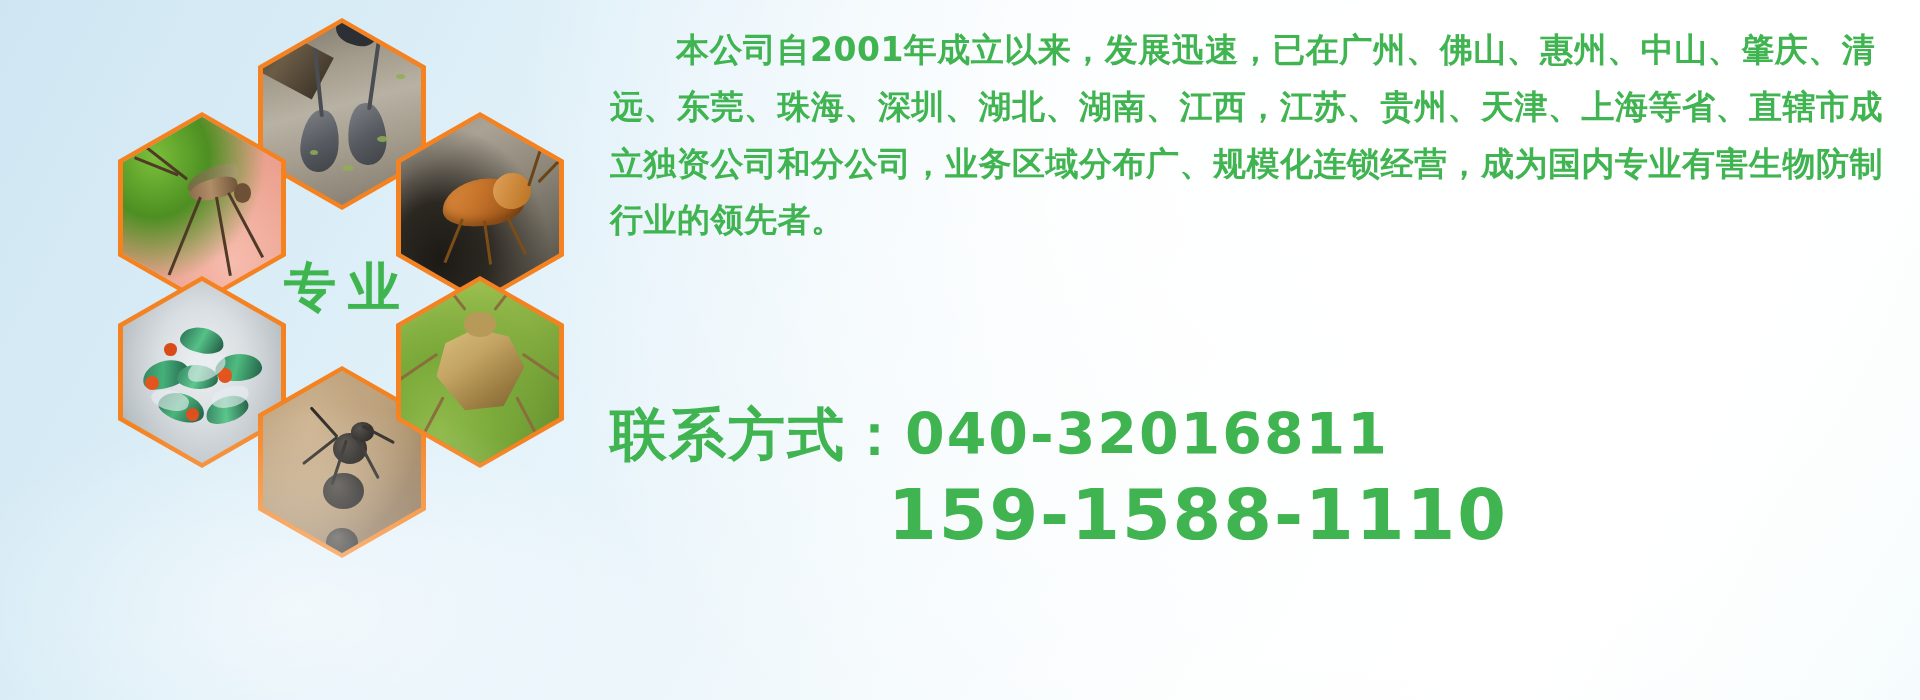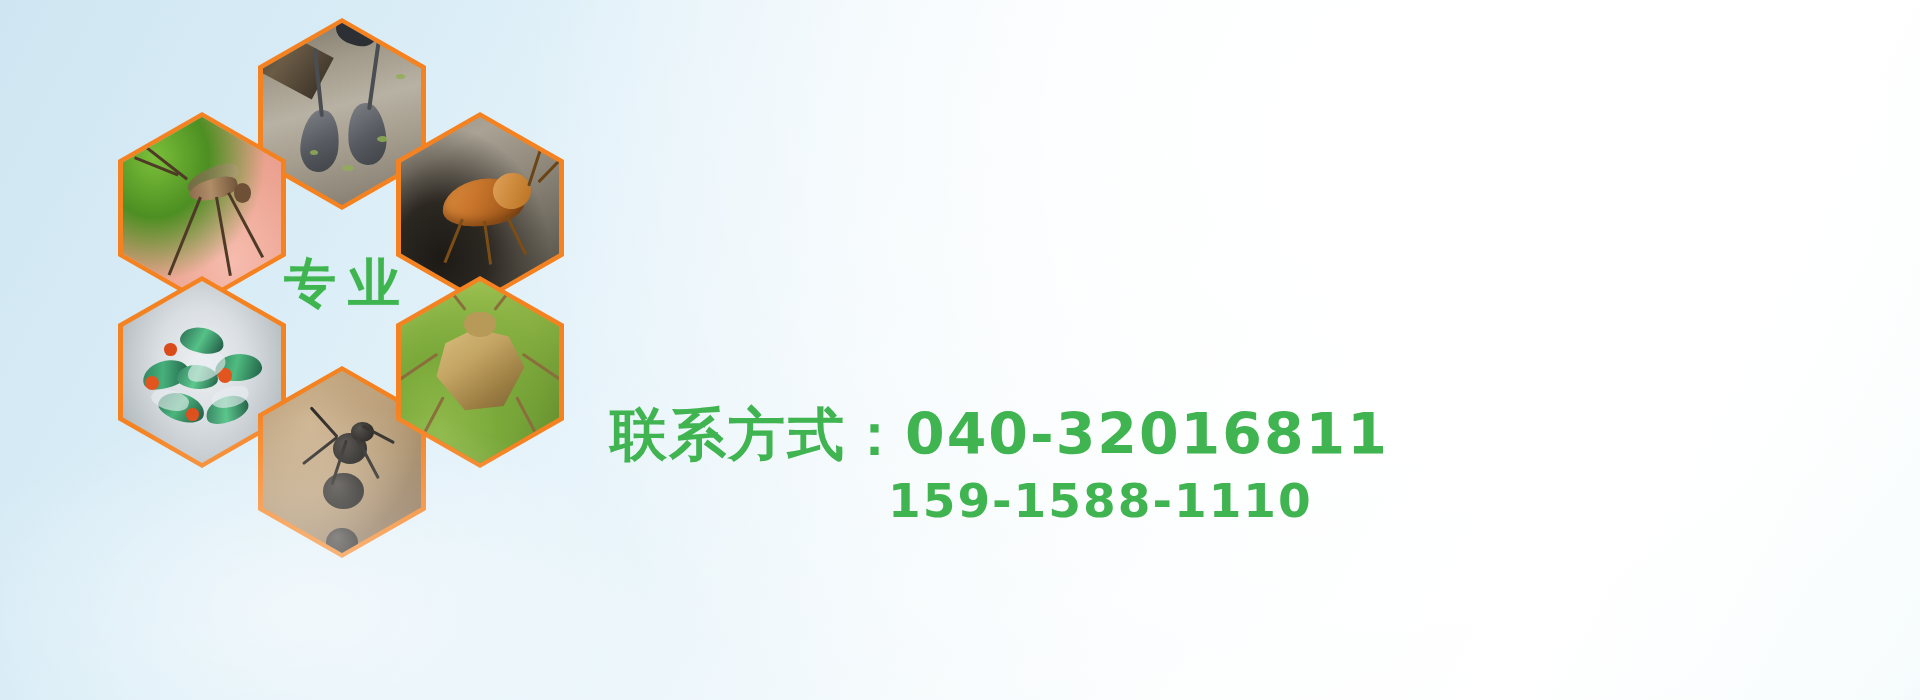--- a/index.html
+++ b/index.html
@@ -137,21 +137,21 @@
     position:absolute;left:40%;top:17%;width:20%;height:14%;
     background:#b79a57;border-radius:45% 45% 50% 50%;
   }
   .stink-leg{position:absolute;background:#8a6f3d;width:3px;transform-origin:top center;border-radius:2px;}
 
   
   .hex-text{
     position:absolute;display:flex;flex-direction:column;
     align-items:center;justify-content:center;
     color:#3cb54a;
-    font-family:Liberation Mono, monospace;
+    font-family:Liberation Sans, sans-serif;
     font-weight:700;line-height:1.18;
   }
   .hex-text .t{
     font-size:52px;letter-spacing:12px;text-indent:12px;
     color:#3fb550;
     text-shadow:0 0 1px rgba(63,181,80,.4);
   }
 
   
   .copy{
@@ -168,21 +168,21 @@
 
   .contact{
     position:absolute;left:610px;top:398px;width:1310px;
     font-family:"DejaVu Sans","Liberation Sans",sans-serif;
     color:#3fb450;font-weight:600;
   }
   .contact .line1{
     font-size:57px;letter-spacing:2px;line-height:1.28;white-space:nowrap;
   }
   .contact .line2{
-    font-size:47px;letter-spacing:2px;line-height:1.28;
+    font-size:70px;letter-spacing:2px;line-height:1.28;
     padding-left:278px;white-space:nowrap;
   }
 </style>
 </head>
 <body>
 
 <div id="banner">
 
   <div class="honeycomb">
 
@@ -295,20 +295,25 @@
           </div>
         </div>
       </div>
     </div>
 
     <div class="hex-text" style="left:258px;top:192px;width:168px;height:192px;">
       <div class="t">专业</div>
     </div>
   </div>
 
+  <div class="copy">
+    <div class="body-copy">
+      <p>本公司自2001年成立以来，发展迅速，已在广州、佛山、惠州、中山、肇庆、清远、东莞、珠海、深圳、湖北、湖南、江西，江苏、贵州、天津、上海等省、直辖市成立独资公司和分公司，业务区域分布广、规模化连锁经营，成为国内专业有害生物防制行业的领先者。</p>
+    </div>
+  </div>
 
   <div class="contact">
     <div class="line1">
       <span>联系方式：</span><span>040-32016811</span>
     </div>
     <div class="line2">
       <span>159-1588-1110</span>
     </div>
   </div>
 

